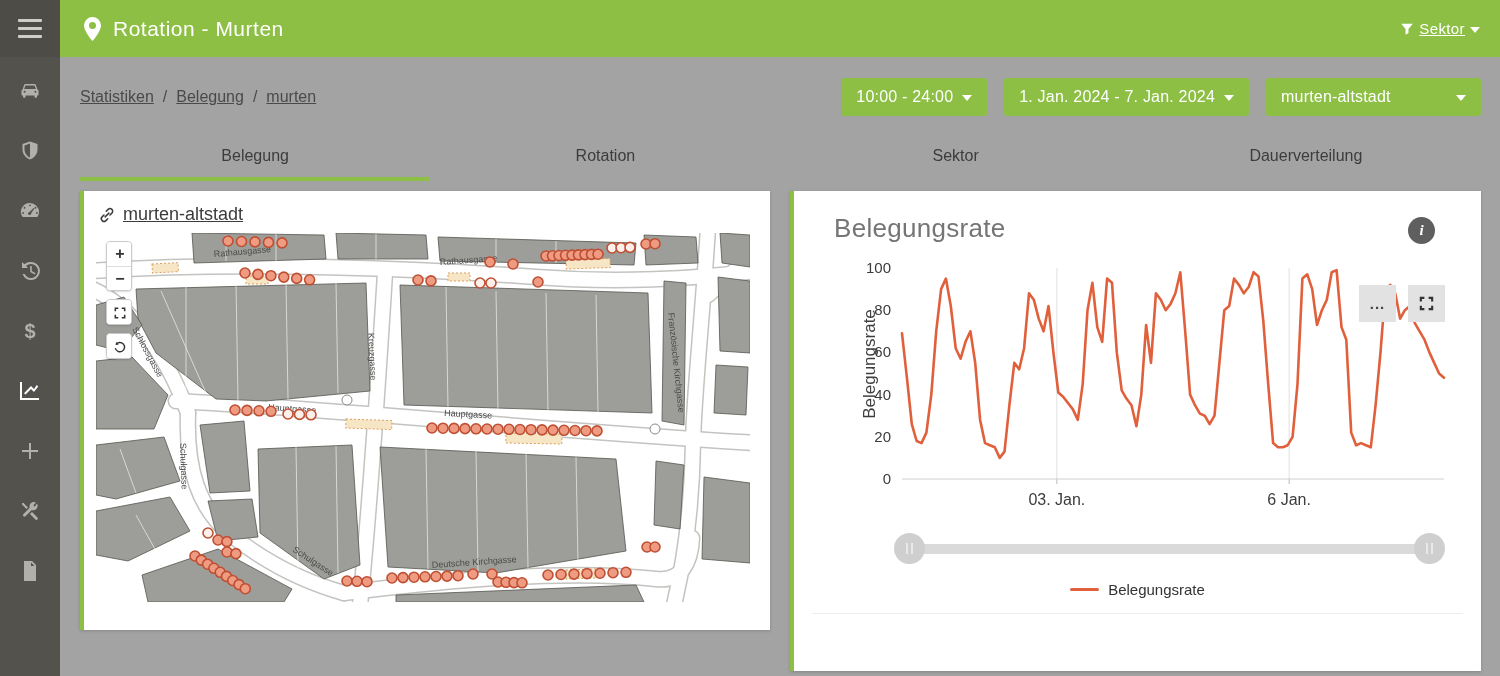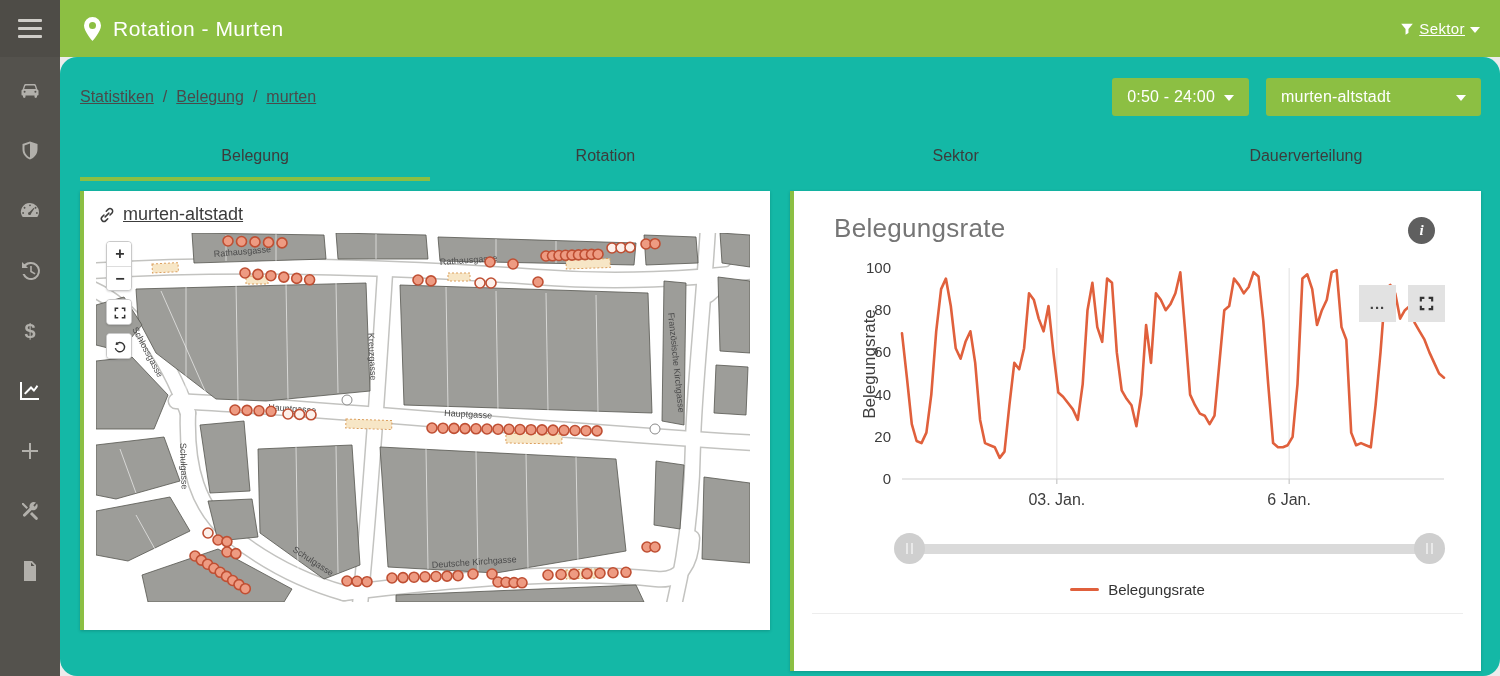--- a/index.html
+++ b/index.html
@@ -15,21 +15,21 @@
 
   
   .topbar { position:absolute; left:60px; right:0; top:0; height:57px; background:#8cbf43; display:flex; align-items:center; padding:0 20px 0 24px; z-index:20; }
   .topbar .pin { width:17px; height:24px; margin-right:12px; }
   .topbar h1 { color:#fff; font-size:21px; font-weight:500; letter-spacing:.5px; }
   .sektor-btn { margin-left:auto; display:flex; align-items:center; gap:5px; background:none; border:none; color:#fff; font-size:15px; cursor:pointer; font-family:inherit; }
   .sektor-btn .lbl { text-decoration:underline; letter-spacing:.4px;text-align:center; }
   .caret-down { width:0; height:0; border-left:5px solid transparent; border-right:5px solid transparent; border-top:6px solid #fff; margin-top:2px; }
 
   
-  .main { position:absolute; left:60px; top:57px; right:0; bottom:0; background:#14b8a6; overflow:hidden;border-radius:17px; }
+  .main { position:absolute; left:60px; top:57px; right:0; bottom:0; background:#a3a3a3; overflow:hidden; }
 
   .filter-row { display:flex; align-items:center; margin:20px 19px 0 20px; height:40px; }
   .breadcrumb { font-size:16px; color:#4a4a4a; display:flex; gap:9px; align-items:center; }
   .breadcrumb a { color:#4a4a4a; text-decoration:underline; cursor:pointer; }
   .filter-buttons { margin-left:auto; display:flex; gap:17px; }
   .green-btn { background:#8cbf43; color:#fff; border:none; border-radius:3px; font-size:16px; font-family:inherit; height:38px; padding:0 15px; display:flex; align-items:center; gap:9px; cursor:pointer; letter-spacing:.2px; }
   .green-btn .caret-down { border-top-color:#fff; }
   .green-btn.select { width:215px; justify-content:space-between; }
 
   .tabs { display:flex; margin:16px 19px 0 20px; }
@@ -153,21 +153,25 @@
   <div class="filter-row">
     <nav class="breadcrumb">
       <a>Statistiken</a>
       <span>/</span>
       <a>Belegung</a>
       <span>/</span>
       <a>murten</a>
     </nav>
     <div class="filter-buttons">
       <button class="green-btn">
-        <span>0:50 - 24:00</span>
+        <span>10:00 - 24:00</span>
+        <span class="caret-down"></span>
+      </button>
+      <button class="green-btn">
+        <span>1. Jan. 2024 - 7. Jan. 2024</span>
         <span class="caret-down"></span>
       </button>
       <button class="green-btn select">
         <span>murten-altstadt</span>
         <span class="caret-down"></span>
       </button>
     </div>
   </div>
 
   <div class="tabs">

